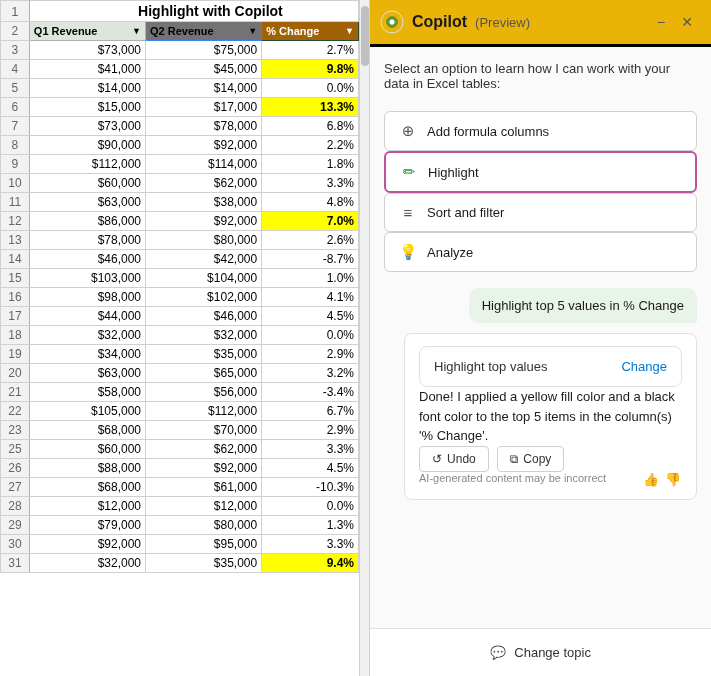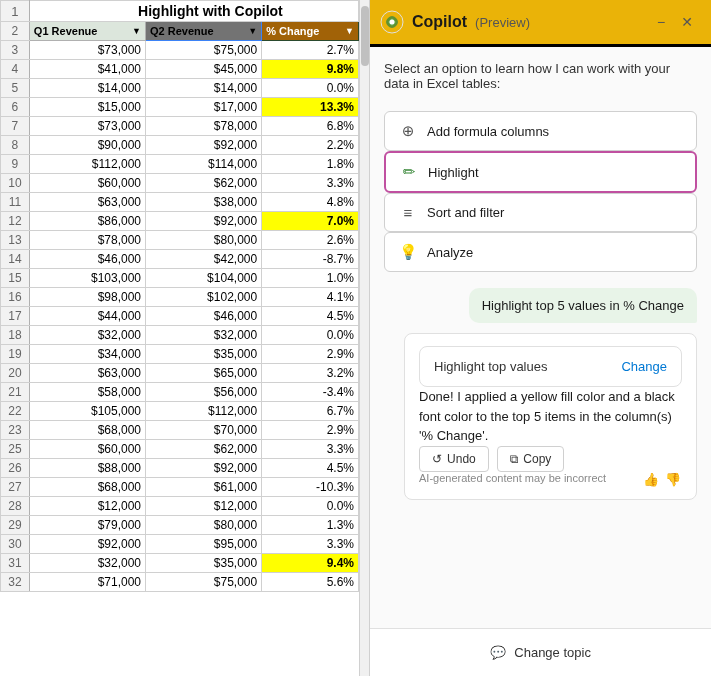--- a/index.html
+++ b/index.html
@@ -522,26 +522,20 @@
     <td class="row-num">30</td>
     <td class="col-d">$92,000</td>
     <td class="col-e">$95,000</td>
     <td class="col-f ">3.3%</td>
   </tr>
             <tr>
     <td class="row-num">31</td>
     <td class="col-d">$32,000</td>
     <td class="col-e">$35,000</td>
     <td class="col-f highlight-yellow">9.4%</td>
-  </tr>
-            <tr>
-    <td class="row-num">32</td>
-    <td class="col-d">$71,000</td>
-    <td class="col-e">$75,000</td>
-    <td class="col-f ">5.6%</td>
   </tr>
           </tbody>
       </table>
     </div>
     <div class="scroll-bar">
       <div class="scroll-indicator"></div>
     </div>
   </div>
 </div>
 

